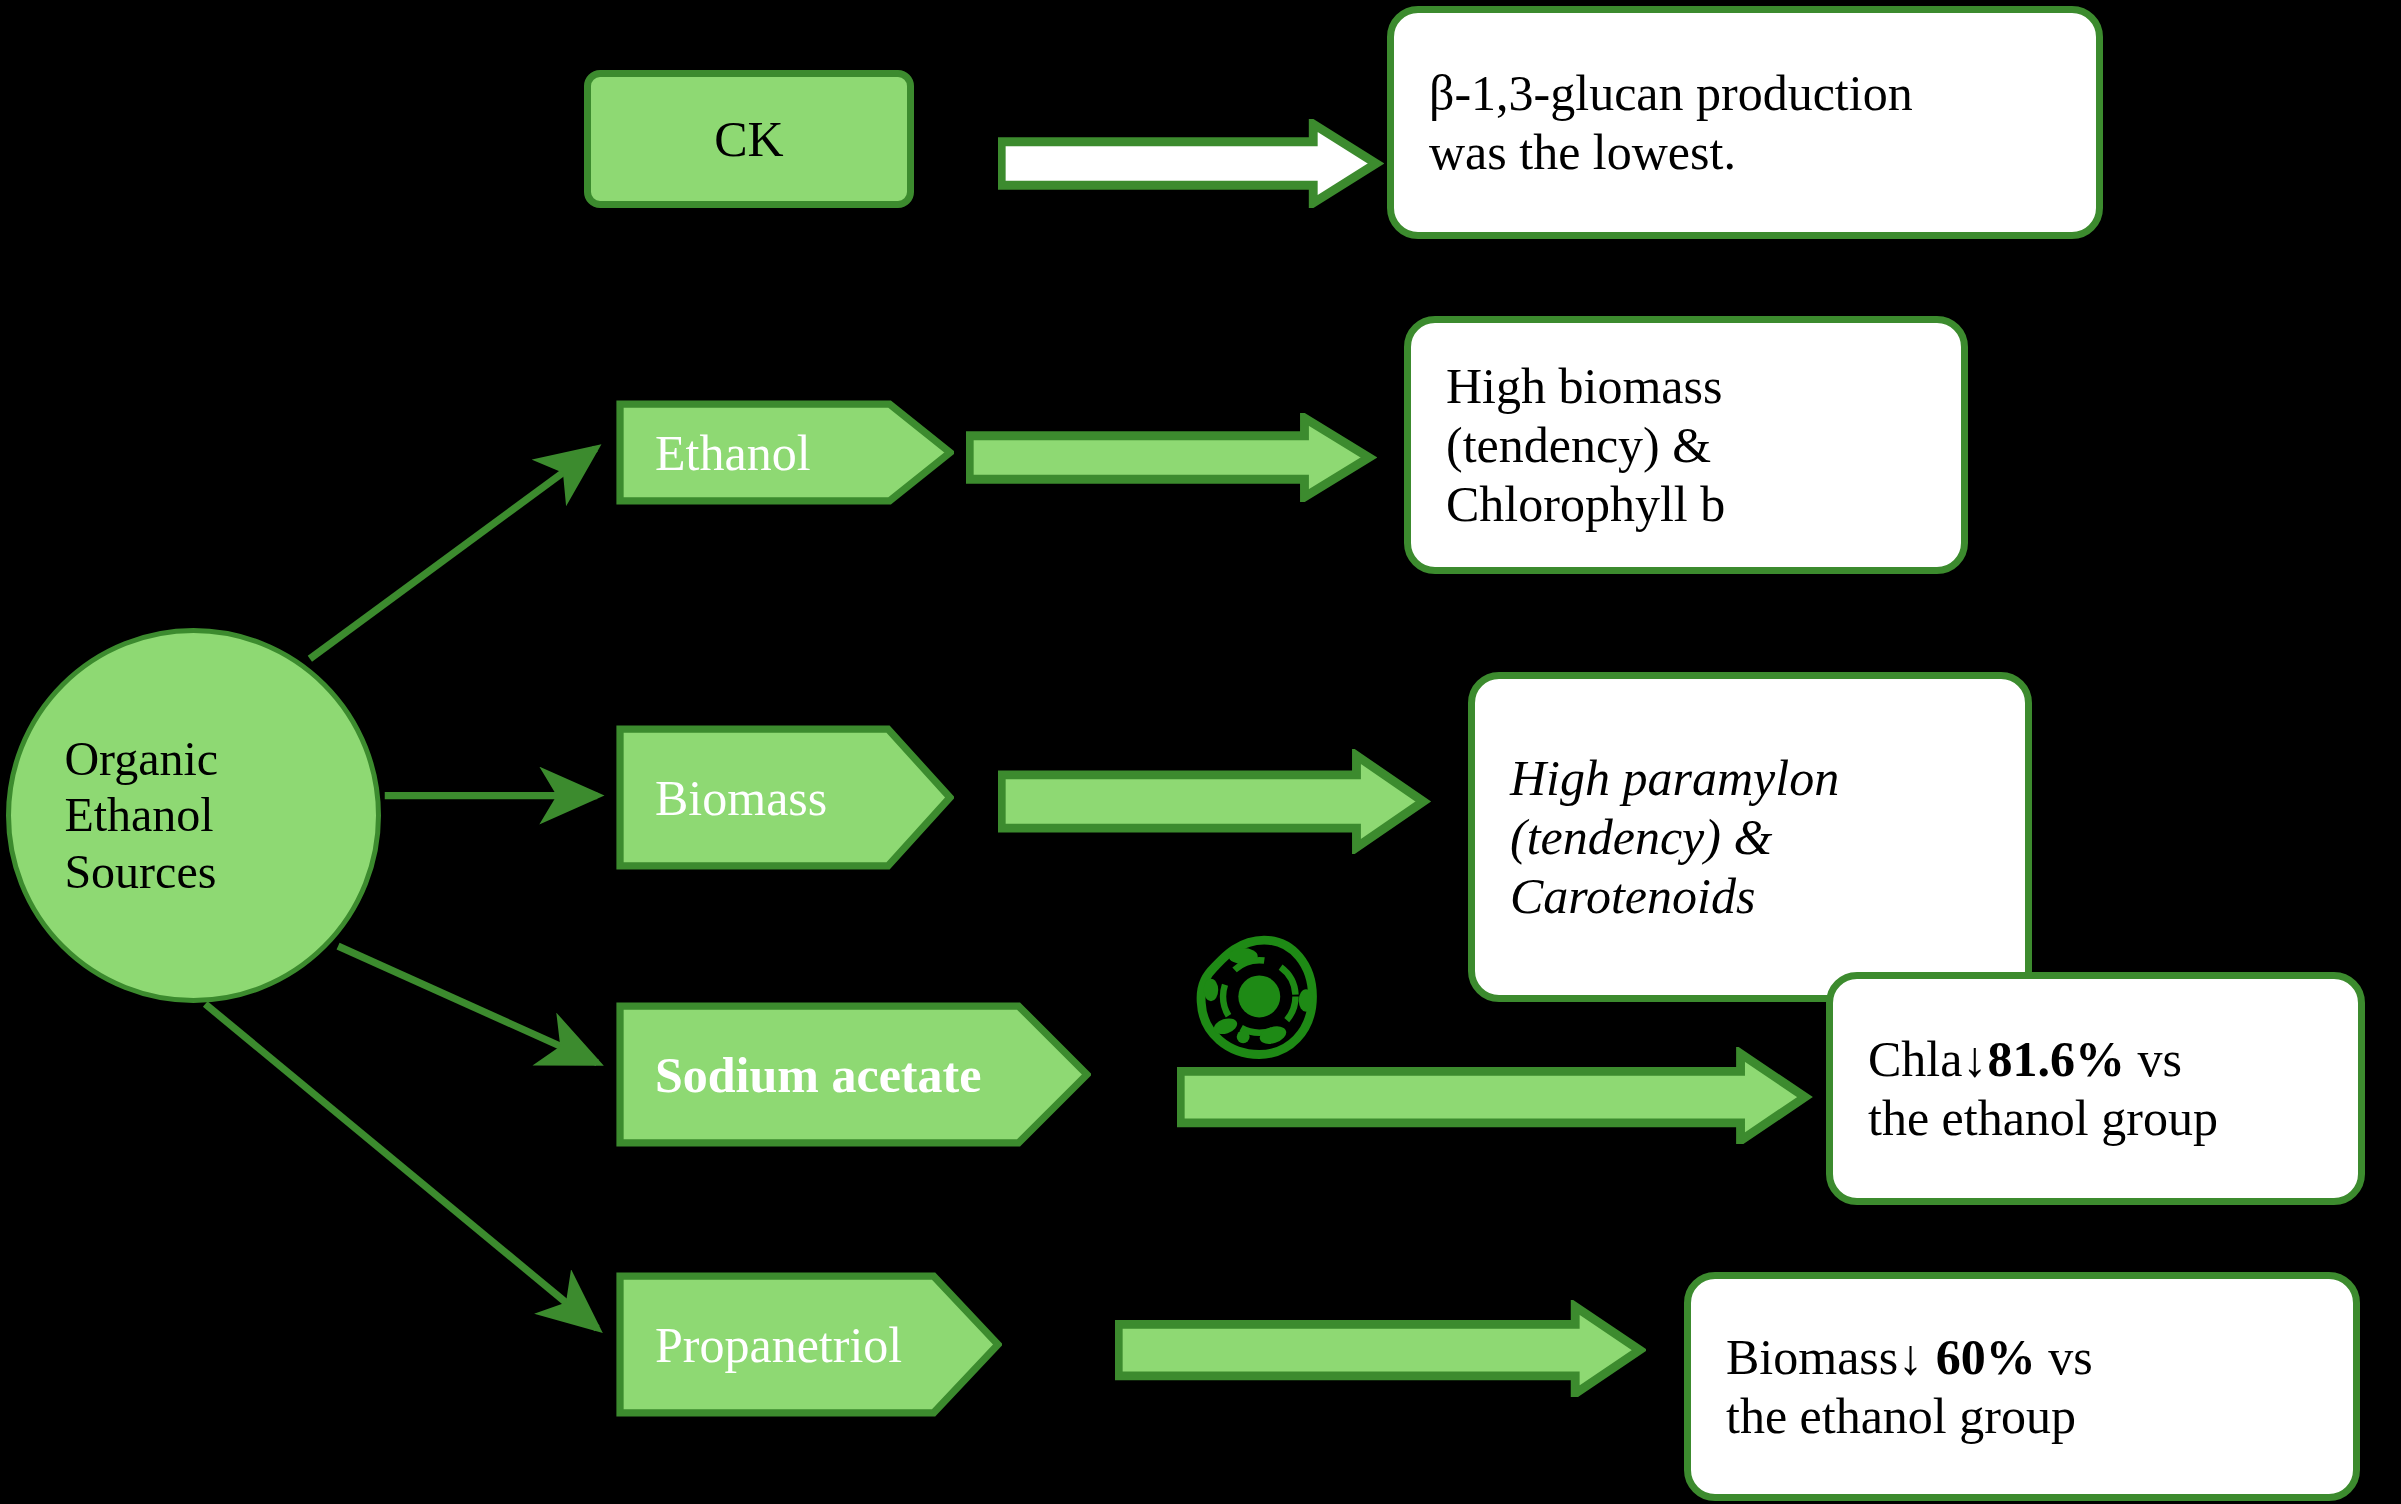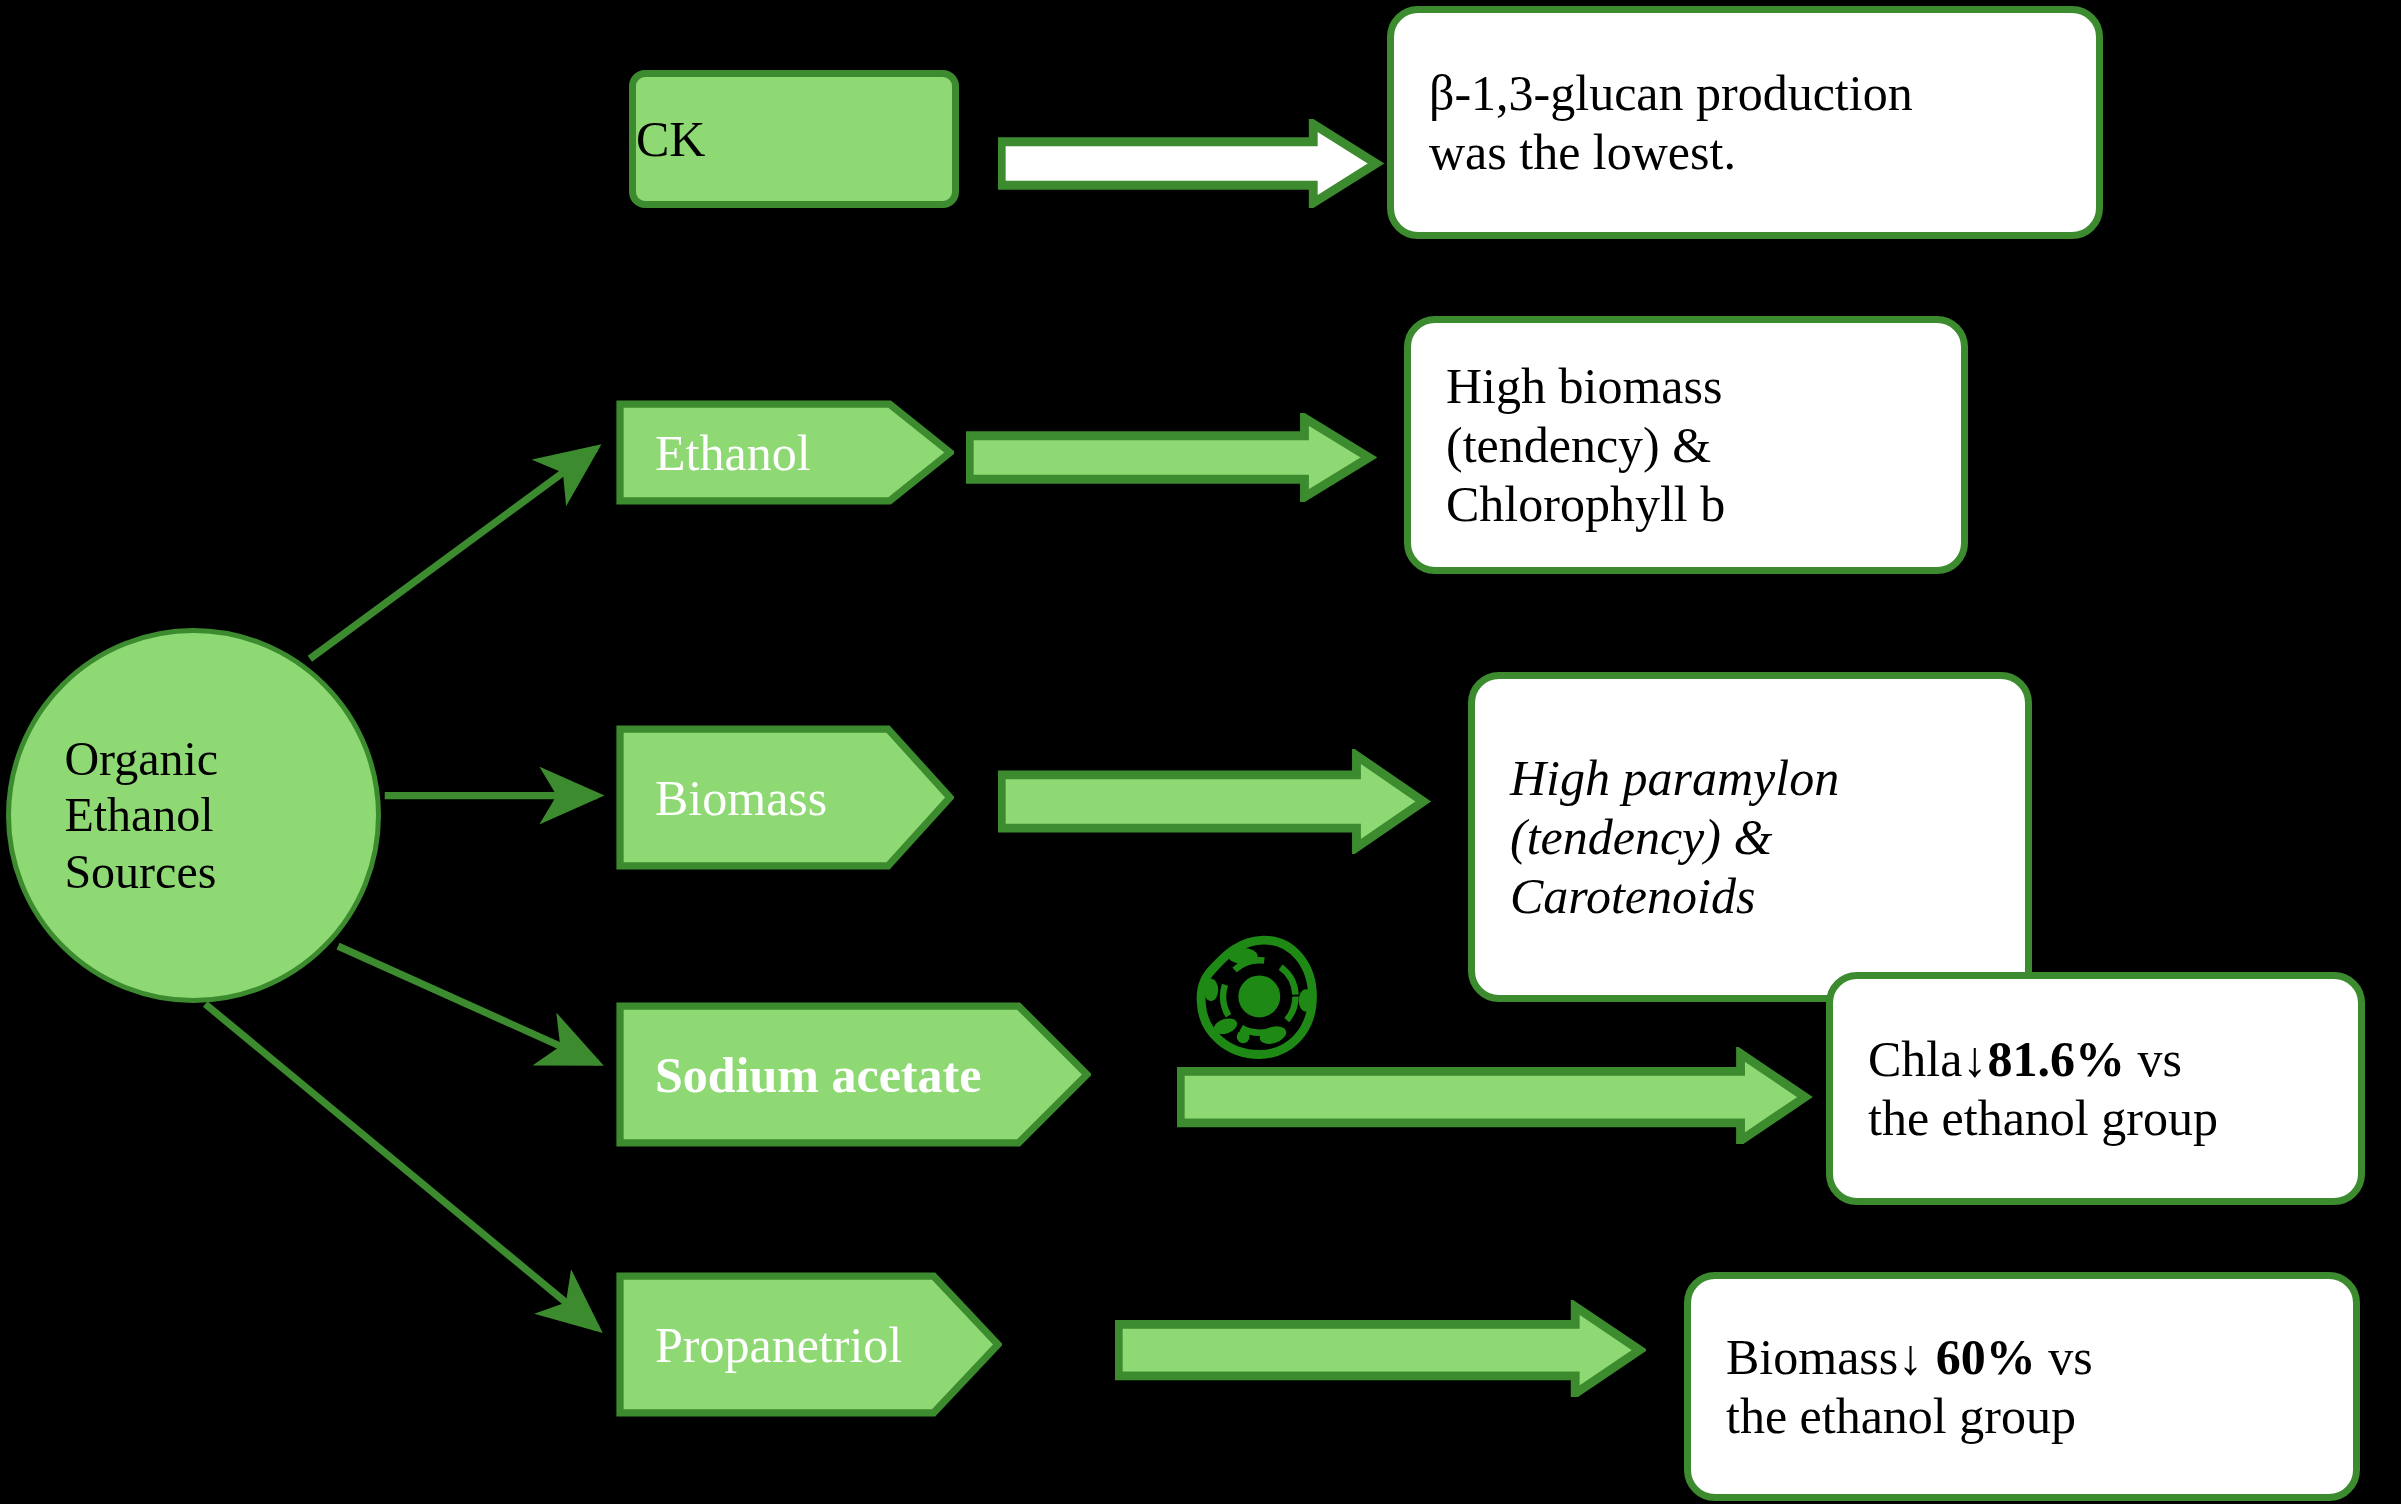--- a/index.html
+++ b/index.html
@@ -48,27 +48,28 @@
     background: #ffffff;
     border: 7.2px solid #3C8B2E;
     border-radius: 31px;
     padding-left: 35px;
     padding-right: 19.3px;
   }
   .resultbox .txt { font-size: 50px; text-align: left; }
 
   
   #ck {
-    left: 629px;
+    left: 584px;
     top: 70px;
     width: 330px;
     height: 138px;
     background: #8ED973;
     border: 7.2px solid #3C8B2E;
     border-radius: 16px;
+    justify-content: center;
   }
   #ck .txt { font-size: 50px; }
 
   
   .pent {
     position: absolute;
     display: flex;
     align-items: center;
   }
   .pent svg { position: absolute; left: 0; top: 0; }

